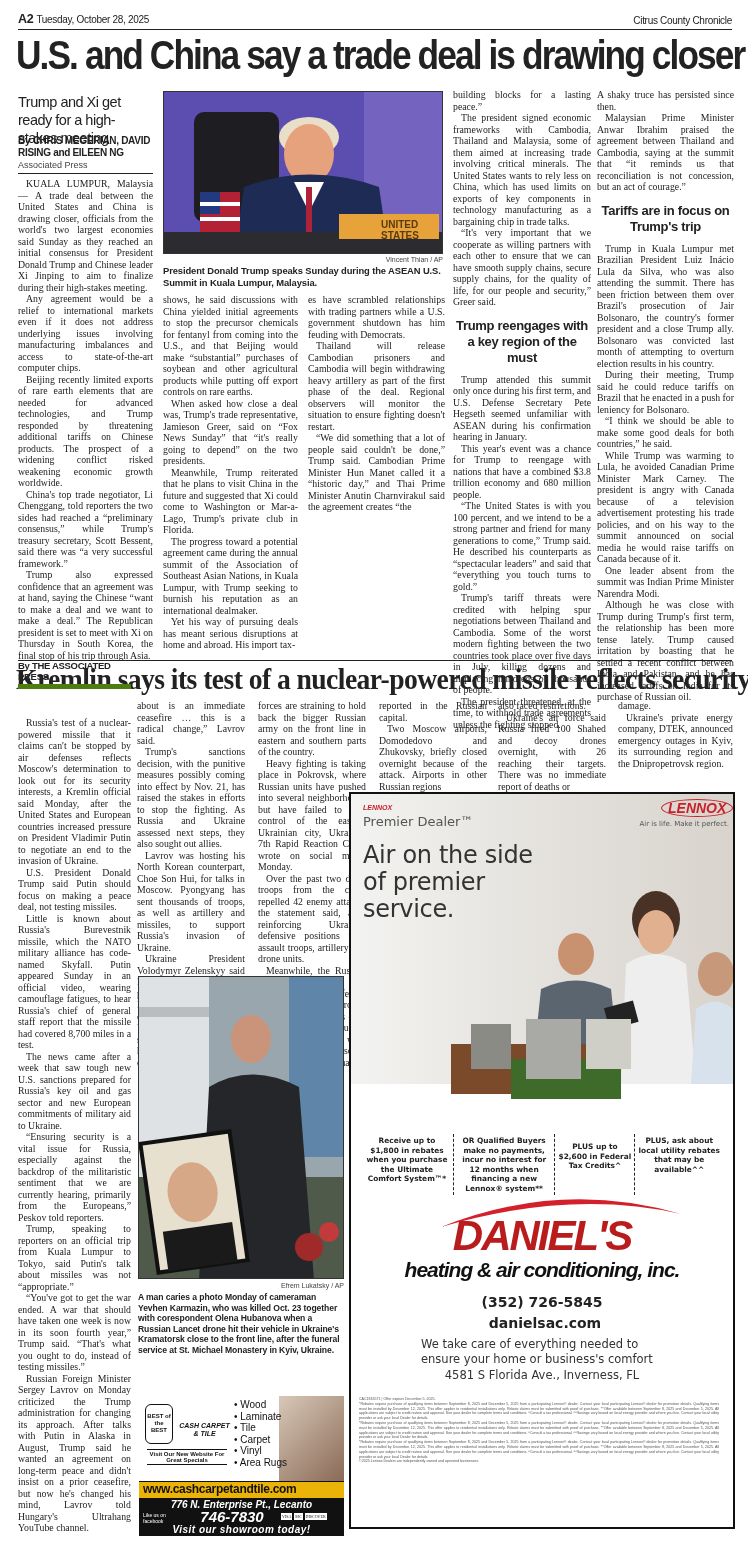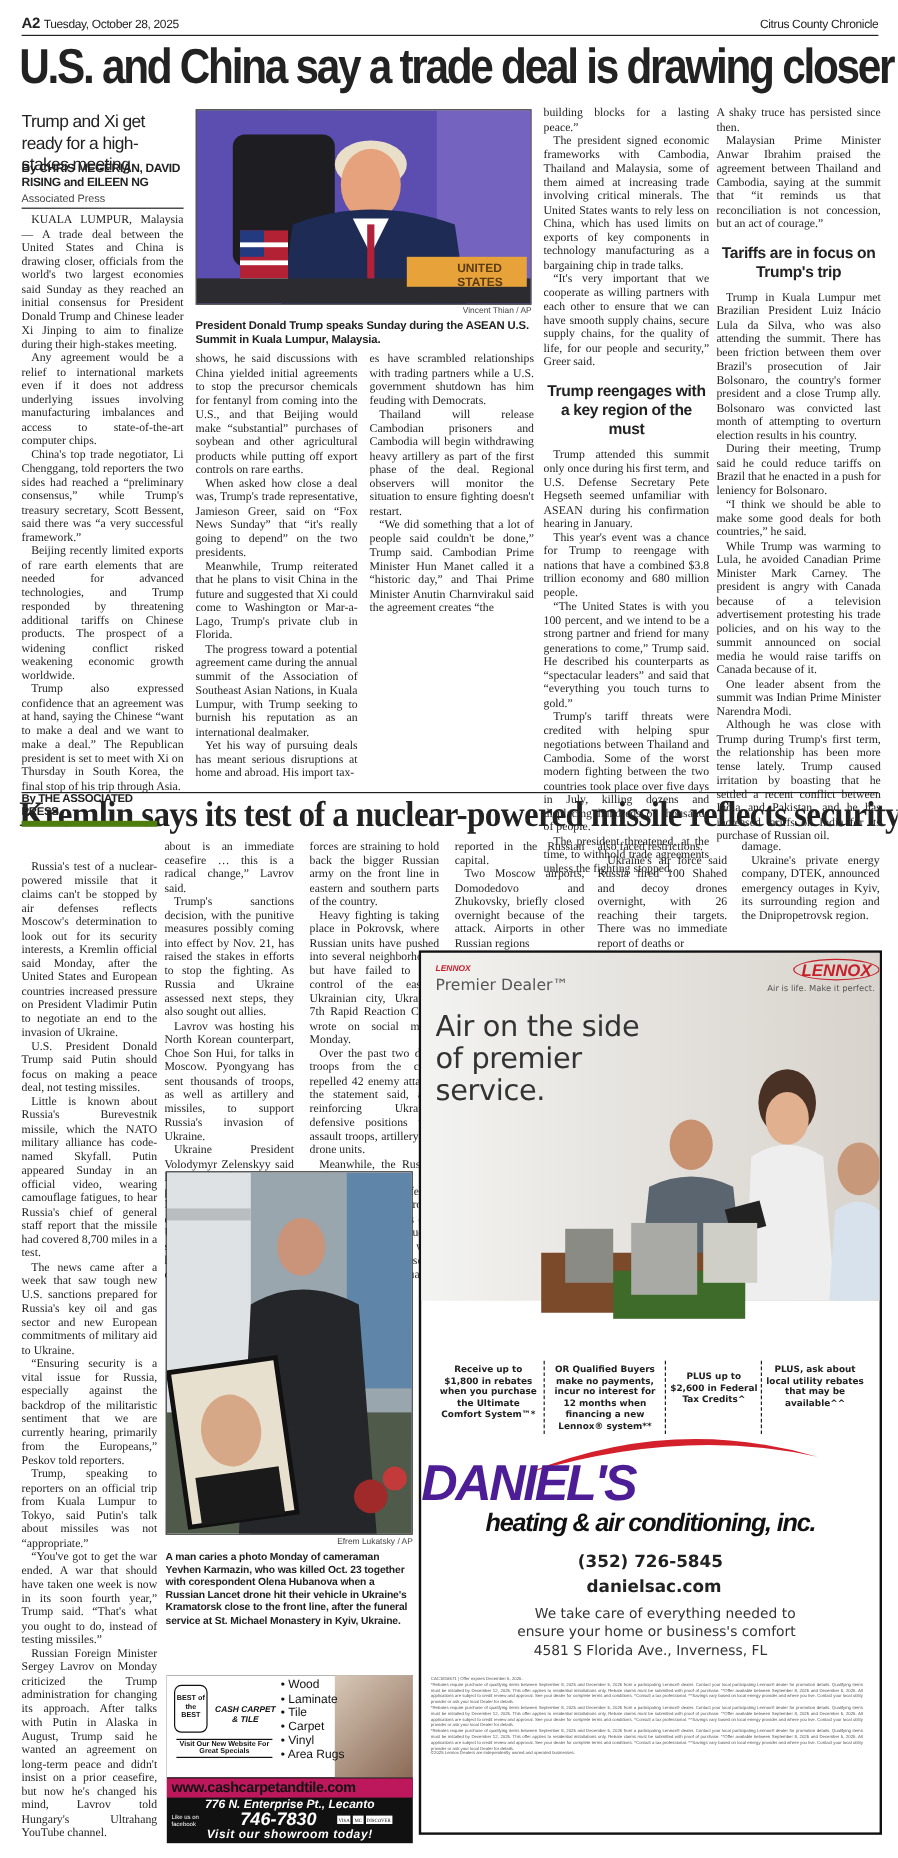--- a/index.html
+++ b/index.html
@@ -35,22 +35,22 @@
 </div>
 
 <h1 class="abs hed1">U.S. and China say a trade deal is drawing closer</h1>
 <div class="abs deck">Trump and Xi get ready for a high-stakes meeting</div>
 <div class="abs byline">By CHRIS MEGERIAN, DAVID RISING and EILEEN NG</div>
 <div class="abs agency">Associated Press</div>
 
 <div class="abs col" style="left:18px;top:178px;width:135px">
   <p>KUALA LUMPUR, Malaysia — A trade deal between the United States and China is drawing closer, officials from the world's two largest economies said Sunday as they reached an initial consensus for President Donald Trump and Chinese leader Xi Jinping to aim to finalize during their high-stakes meeting.</p>
   <p>Any agreement would be a relief to international markets even if it does not address underlying issues involving manufacturing imbalances and access to state-of-the-art computer chips.</p>
+  <p>Beijing recently limited exports of rare earth elements that are needed for advanced technologies, and Trump responded by threatening additional tariffs on Chinese products. The prospect of a widening conflict risked weakening economic growth worldwide.</p>
   <p>China's top trade negotiator, Li Chenggang, told reporters the two sides had reached a “preliminary consensus,” while Trump's treasury secretary, Scott Bessent, said there was “a very successful framework.”</p>
-  <p>Beijing recently limited exports of rare earth elements that are needed for advanced technologies, and Trump responded by threatening additional tariffs on Chinese products. The prospect of a widening conflict risked weakening economic growth worldwide.</p>
   <p>Trump also expressed confidence that an agreement was at hand, saying the Chinese “want to make a deal and we want to make a deal.” The Republican president is set to meet with Xi on Thursday in South Korea, the final stop of his trip through Asia.</p>
 </div>
 
 <div class="abs photo1">
   <svg width="280" height="163" viewBox="0 0 280 163">
     <rect x="0" y="0" width="280" height="163" fill="#5c4db0"></rect>
     <rect x="200" y="0" width="80" height="163" fill="#7563c0"></rect>
     <rect x="30" y="20" width="85" height="110" rx="10" fill="#1d1d22"></rect>
     <ellipse cx="145" cy="45" rx="30" ry="20" fill="#e9dfc8"></ellipse>
     <ellipse cx="145" cy="62" rx="25" ry="30" fill="#e6a27c"></ellipse>
@@ -178,21 +178,21 @@
   <div class="abs" style="left:38px;top:12px;width:55px;height:38px;font-family:'Liberation Sans',sans-serif;font-size:7px;font-weight:bold;color:#111;text-align:center;font-style:italic;line-height:8px;padding-top:14px">CASH CARPET &amp; TILE</div>
   <div class="abs" style="left:8px;top:53px;width:80px;font-family:'Liberation Sans',sans-serif;font-size:6px;font-weight:bold;color:#111;text-align:center;border-top:1px solid #111;border-bottom:1px solid #111;padding:1px 0">Visit Our New Website For Great Specials</div>
   <div class="abs" style="left:95px;top:3px;width:70px;font-family:'Liberation Sans',sans-serif;font-size:10px;color:#111;line-height:11.5px">
     <div>• <span>Wood</span></div>
     <div>• <span>Laminate</span></div>
     <div>• <span>Tile</span></div>
     <div>• <span>Carpet</span></div>
     <div>• <span>Vinyl</span></div>
     <div>• <span>Area Rugs</span></div>
   </div>
-  <div class="abs" style="left:0;top:86px;width:205px;height:16px;background:#be185d;color:#111;font-family:'Liberation Sans',sans-serif;font-weight:bold;font-size:12px;letter-spacing:-.3px;white-space:nowrap;padding-left:4px">www.cashcarpetandtile.com</div>
+  <div class="abs" style="left:0;top:86px;width:205px;height:16px;background:#eab308;color:#111;font-family:'Liberation Sans',sans-serif;font-weight:bold;font-size:12px;letter-spacing:-.3px;white-space:nowrap;padding-left:4px">www.cashcarpetandtile.com</div>
   <div class="abs" style="left:0;top:103px;width:205px;text-align:center;font-family:'Liberation Sans',sans-serif;font-weight:bold;font-style:italic;font-size:10px">776 N. Enterprise Pt., Lecanto</div>
   <div class="abs" style="left:4px;top:116px;width:40px;font-family:'Liberation Sans',sans-serif;font-size:5px">Like us on facebook</div>
   <div class="abs" style="left:48px;top:112px;width:90px;text-align:center;font-family:'Liberation Sans',sans-serif;font-weight:bold;font-style:italic;font-size:15px">746-7830</div>
   <div class="abs" style="left:142px;top:117px;display:flex;gap:2px">
     <span style="background:#fff;color:#111;font-size:4px;padding:1px">VISA</span>
     <span style="background:#fff;color:#111;font-size:4px;padding:1px">MC</span>
     <span style="background:#fff;color:#111;font-size:4px;padding:1px">DISCOVER</span>
   </div>
   <div class="abs" style="left:0;top:128px;width:205px;text-align:center;font-family:'Liberation Sans',sans-serif;font-weight:bold;font-style:italic;font-size:10px;letter-spacing:.5px">Visit our showroom today!</div>
 </div>
@@ -225,25 +225,25 @@
   <div class="abs" style="left:10px;top:340px;width:362px;display:flex;font-family:'DejaVu Sans',sans-serif;font-weight:bold;font-size:7.4px;line-height:9.5px;color:#222;text-align:center">
     <div style="flex:1;padding:2px 3px;border-right:1px dashed #222">Receive up to $1,800 in rebates when you purchase the Ultimate Comfort System™*</div>
     <div style="flex:1.1;padding:2px 3px;border-right:1px dashed #222">OR Qualified Buyers make no payments, incur no interest for 12 months when financing a new Lennox® system**</div>
     <div style="flex:.85;padding:8px 3px 2px;border-right:1px dashed #222">PLUS up to $2,600 in Federal Tax Credits^</div>
     <div style="flex:.95;padding:2px 3px">PLUS, ask about local utility rebates that may be available^^</div>
   </div>
 
   <svg class="abs" style="left:90px;top:395px" width="240" height="40" viewBox="0 0 240 40">
     <path d="M0 38 Q120 -10 240 25 Q130 0 0 38 Z" fill="#d4202b"></path>
   </svg>
-  <div class="abs" style="left:0;top:420px;width:382px;font-family:'Liberation Sans',sans-serif;font-weight:bold;font-style:italic;font-size:42px;letter-spacing:-2px;color:#4c1d95;line-height:44px">DANIEL'S</div>
+  <div class="abs" style="left:0;top:420px;width:382px;text-align:center;font-family:'Liberation Sans',sans-serif;font-weight:bold;font-style:italic;font-size:42px;letter-spacing:-2px;color:#b91c1c;line-height:44px">DANIEL'S</div>
   <div class="abs" style="left:0;top:464px;width:382px;text-align:center;font-family:'Liberation Sans',sans-serif;font-weight:bold;font-style:italic;font-size:21px;letter-spacing:-1px;color:#111">heating &amp; air conditioning, inc.</div>
   <div class="abs" style="left:0;top:500px;width:382px;text-align:center;font-family:'DejaVu Sans',sans-serif;font-weight:bold;font-size:14px;color:#222">(352) 726-5845</div>
   <div class="abs" style="left:0;top:521px;width:388px;text-align:center;font-family:'DejaVu Sans',sans-serif;font-weight:bold;font-size:14px;color:#222">danielsac.com</div>
-  <div class="abs" style="left:70px;top:543px;width:242px;text-align:right;font-family:'DejaVu Sans',sans-serif;font-size:11.5px;line-height:15px;color:#333">We take care of everything needed to ensure your home or business's comfort</div>
+  <div class="abs" style="left:70px;top:543px;width:242px;text-align:left;font-family:'DejaVu Sans',sans-serif;font-size:11.5px;line-height:15px;color:#333">We take care of everything needed to ensure your home or business's comfort</div>
   <div class="abs" style="left:0;top:574px;width:382px;text-align:center;font-family:'DejaVu Sans',sans-serif;font-size:11.5px;color:#333">4581 S Florida Ave., Inverness, FL</div>
   <div class="abs" style="left:8px;top:603px;width:360px;font-family:'Liberation Sans',sans-serif;font-size:3.6px;line-height:4.8px;color:#555;text-align:justify">
     <div>CAC1816571 | Offer expires December 5, 2025.</div>
     <div>*Rebates require purchase of qualifying items between September 8, 2025 and December 5, 2025 from a participating Lennox® dealer. Contact your local participating Lennox® dealer for promotion details. Qualifying items must be installed by December 12, 2025. This offer applies to residential installations only. Rebate claims must be submitted with proof of purchase. **Offer available between September 8, 2025 and December 5, 2025. All applications are subject to credit review and approval. See your dealer for complete terms and conditions. ^Consult a tax professional. ^^Savings vary based on local energy provider and where you live. Contact your local utility provider or ask your local Dealer for details.</div>
     <div>*Rebates require purchase of qualifying items between September 8, 2025 and December 5, 2025 from a participating Lennox® dealer. Contact your local participating Lennox® dealer for promotion details. Qualifying items must be installed by December 12, 2025. This offer applies to residential installations only. Rebate claims must be submitted with proof of purchase. **Offer available between September 8, 2025 and December 5, 2025. All applications are subject to credit review and approval. See your dealer for complete terms and conditions. ^Consult a tax professional. ^^Savings vary based on local energy provider and where you live. Contact your local utility provider or ask your local Dealer for details.</div>
     <div>*Rebates require purchase of qualifying items between September 8, 2025 and December 5, 2025 from a participating Lennox® dealer. Contact your local participating Lennox® dealer for promotion details. Qualifying items must be installed by December 12, 2025. This offer applies to residential installations only. Rebate claims must be submitted with proof of purchase. **Offer available between September 8, 2025 and December 5, 2025. All applications are subject to credit review and approval. See your dealer for complete terms and conditions. ^Consult a tax professional. ^^Savings vary based on local energy provider and where you live. Contact your local utility provider or ask your local Dealer for details.</div>
     <div>©2025 Lennox Dealers are independently owned and operated businesses.</div>
   </div>
 </div>
 

